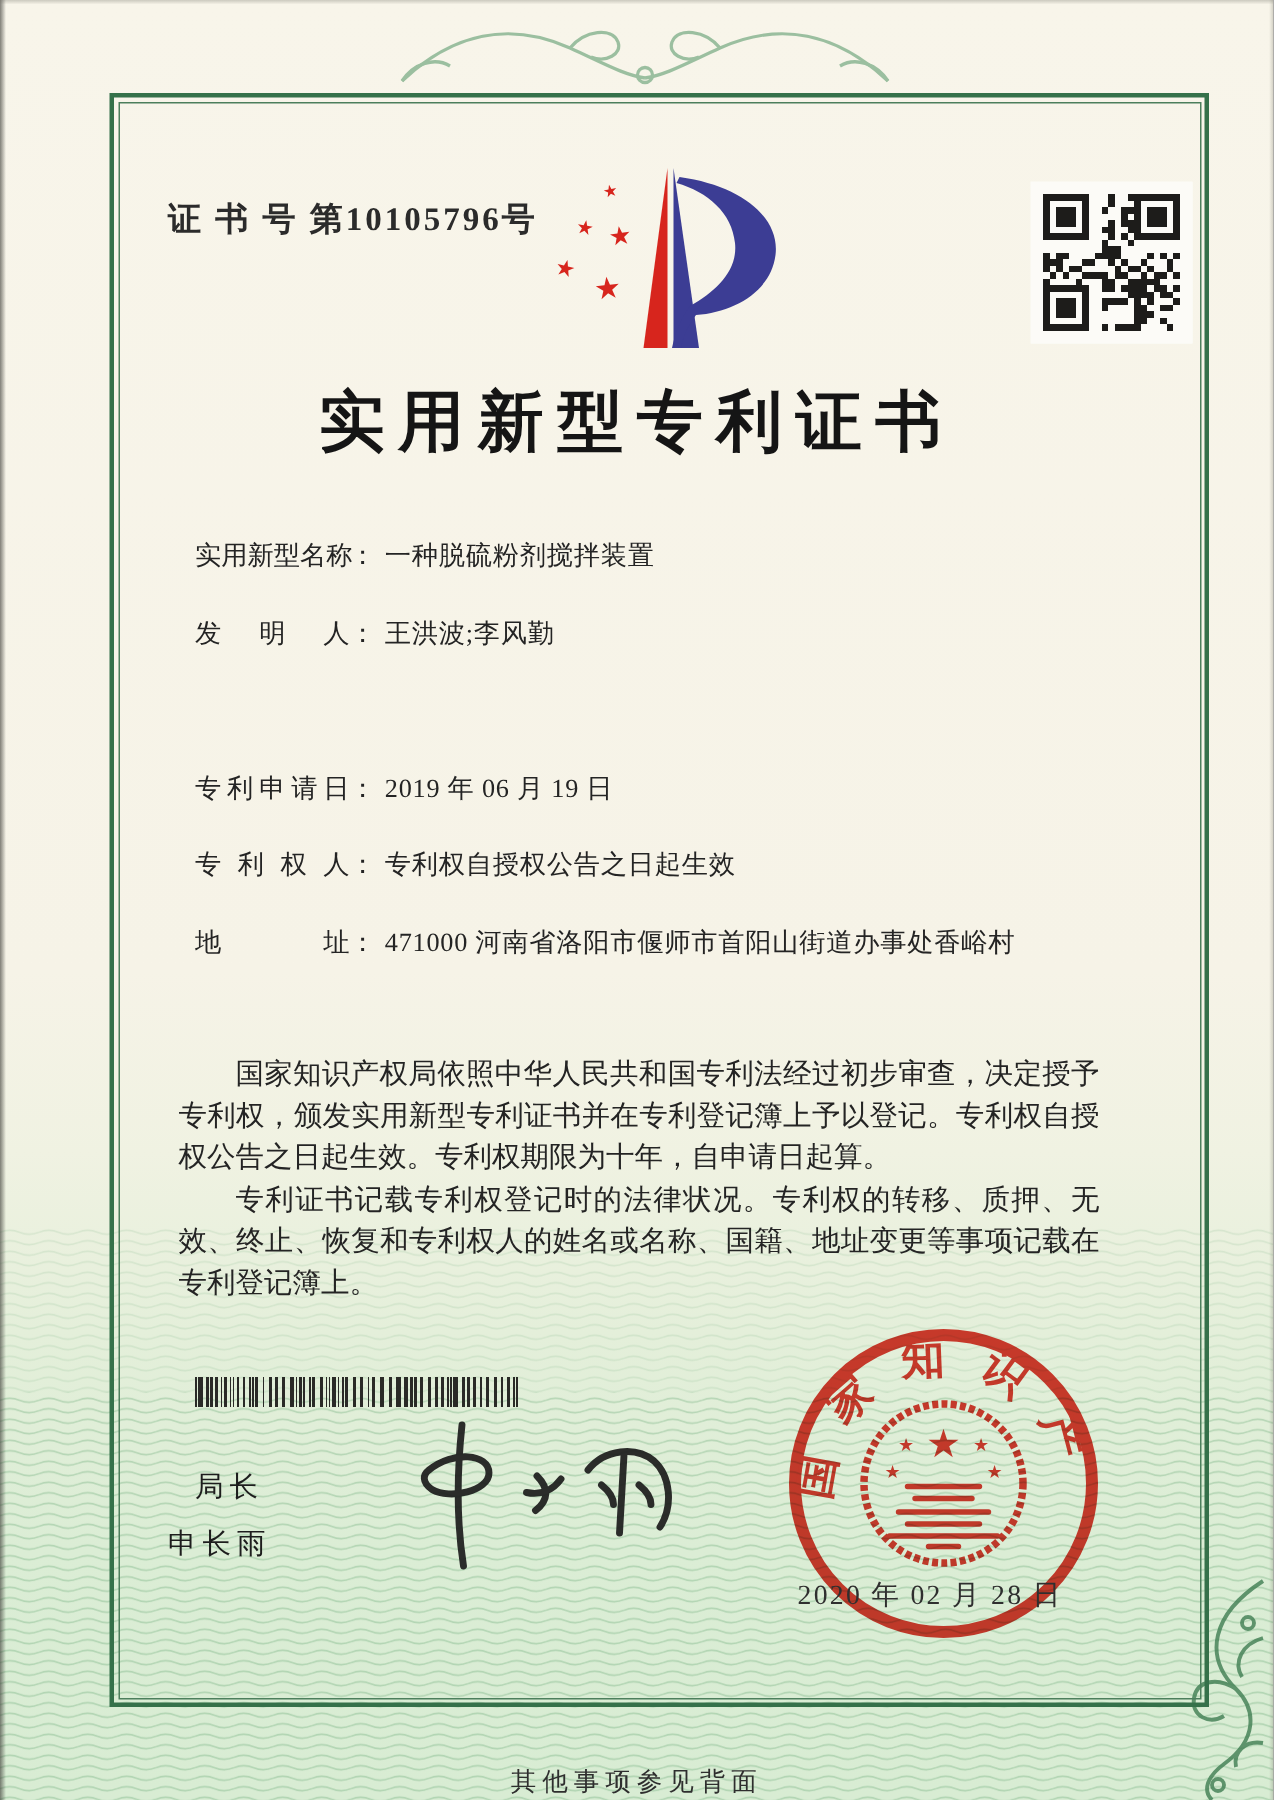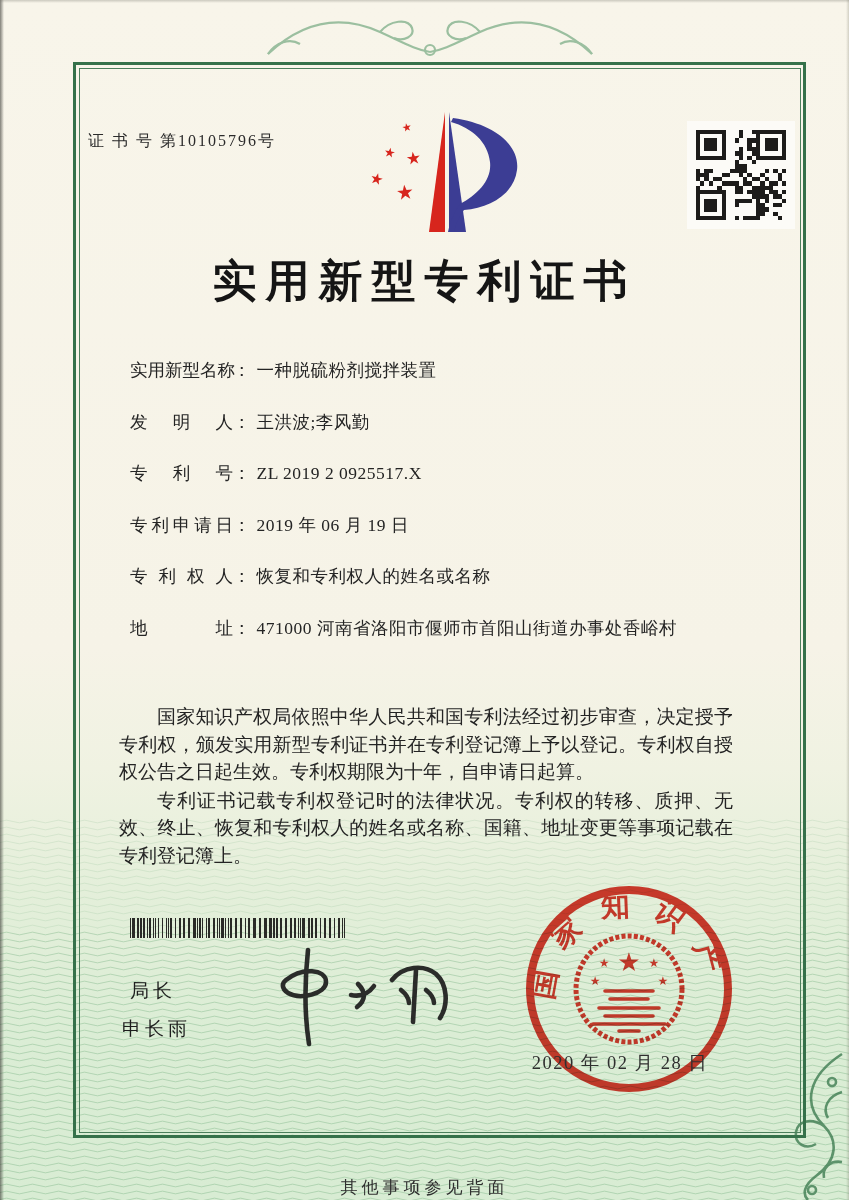--- a/index.html
+++ b/index.html
@@ -9,39 +9,39 @@
     font-family:"Liberation Serif","DejaVu Serif",serif;color:#222;
   }
   .abs{position:absolute;}
   
   .edge-left{left:0;top:0;bottom:0;width:4px;background:linear-gradient(90deg,rgba(50,50,45,.6),rgba(50,50,45,0));}
   .edge-top{left:0;top:0;right:0;height:3px;background:linear-gradient(180deg,rgba(120,120,110,.35),rgba(120,120,110,0));}
   .edge-right{right:0;top:0;bottom:0;width:3px;background:linear-gradient(270deg,rgba(120,120,105,.30),rgba(120,120,105,0));}
   
   .frame{left:73px;top:62px;width:727px;height:1070px;border:3.5px solid #35714a;}
   .frame-inner{position:absolute;inset:2.5px;border:1.2px solid #4c7f5c;}
-  .cert-no{left:88px;top:131px;font-size:16px;letter-spacing:2px;color:#2b2b2b;white-space:nowrap;}
+  .cert-no{left:112px;top:131px;font-size:22px;letter-spacing:2px;color:#2b2b2b;white-space:nowrap;font-weight:bold;}
   
   .logo{left:358px;top:106px;width:184px;height:132px;}
   .logo .star{position:absolute;color:#d7251d;line-height:1;font-family:"DejaVu Sans",sans-serif;}
   .qr{left:687px;top:121px;width:108px;height:108px;background:#fcfbf7;}
   .title{left:0;top:252px;width:849px;text-align:center;font-size:44px;font-weight:600;letter-spacing:9px;color:#151515;}
   
   .row{left:130px;width:620px;font-size:17.5px;white-space:nowrap;color:#242424;}
   .row .label{display:inline-block;width:103px;text-align:justify;text-align-last:justify;vertical-align:bottom;}
   .row .colon{display:inline-block;margin-right:6px;}
   .row .val{letter-spacing:.5px;margin-top:20px;}
   .row .label2{display:inline-block;letter-spacing:1px;}
   .col2{position:absolute;left:325px;top:0;}
   
   .body-text{left:119px;top:703px;width:614px;font-size:19px;line-height:27.6px;text-align:justify;color:#242424;}
   .body-text p{margin:0 0 1px 0;text-indent:2em;}
   .barcode{left:130px;top:918px;width:220px;height:20px;}
   .signer-title{left:130px;top:978px;font-size:19px;letter-spacing:4px;color:#1d1d1d;}
-  .signer-name{left:122px;top:1016px;font-size:19px;letter-spacing:4px;color:#1d1d1d;}
+  .signer-name{left:112px;top:1016px;font-size:19px;letter-spacing:4px;color:#1d1d1d;}
   .signature{left:252px;top:940px;width:215px;height:115px;}
   .seal{left:521px;top:881px;width:216px;height:216px;mix-blend-mode:multiply;opacity:.95;}
   .seal-date{left:500px;top:1050px;width:240px;text-align:center;font-size:18.5px;letter-spacing:1.5px;color:#2f2f2f;}
   .page-footer{left:0;top:1102px;width:849px;text-align:center;font-size:15.5px;letter-spacing:2px;color:#2b2b2b;}
   .back-note{left:0;top:1152px;width:849px;text-align:center;font-size:17px;letter-spacing:4px;color:#2e2e2e;margin-top:24px;}
   .orn{pointer-events:none;}
 </style>
 </head>
 <body>
 
@@ -225,28 +225,25 @@
     </svg>
 
   <div class="abs title">实用新型专利证书</div>
 
   <div class="abs row" style="top:358px;">
     <span class="label">实用新型名称</span><span class="colon">：</span><span class="val">一种脱硫粉剂搅拌装置</span>
   </div>
   <div class="abs row" style="top:410px;">
     <span class="label">发明人</span><span class="colon">：</span><span class="val">王洪波;李风勤</span>
   </div>
-  <div class="abs row" style="top:461px;">
-    <span class="label">专利号</span><span class="colon">：</span><span class="val">ZL 2019 2 0925517.X</span>
-  </div>
   <div class="abs row" style="top:513px;">
     <span class="label">专利申请日</span><span class="colon">：</span><span class="val">2019 年 06 月 19 日</span>
   </div>
   <div class="abs row" style="top:564px;">
-    <span class="label">专利权人</span><span class="colon">：</span><span class="val">恢复和专利权人的姓名或名称</span>
+    <span class="label">专利权人</span><span class="colon">：</span><span class="val">专利权自授权公告之日起生效</span>
   </div>
   <div class="abs row" style="top:616px;">
     <span class="label">地址</span><span class="colon">：</span><span class="val">471000 河南省洛阳市偃师市首阳山街道办事处香峪村</span>
   </div>
 
   <div class="abs body-text">
     <p>国家知识产权局依照中华人民共和国专利法经过初步审查，决定授予专利权，颁发实用新型专利证书并在专利登记簿上予以登记。专利权自授权公告之日起生效。专利权期限为十年，自申请日起算。</p>
     <p>专利证书记载专利权登记时的法律状况。专利权的转移、质押、无效、终止、恢复和专利权人的姓名或名称、国籍、地址变更等事项记载在专利登记簿上。</p>
   </div>
 

